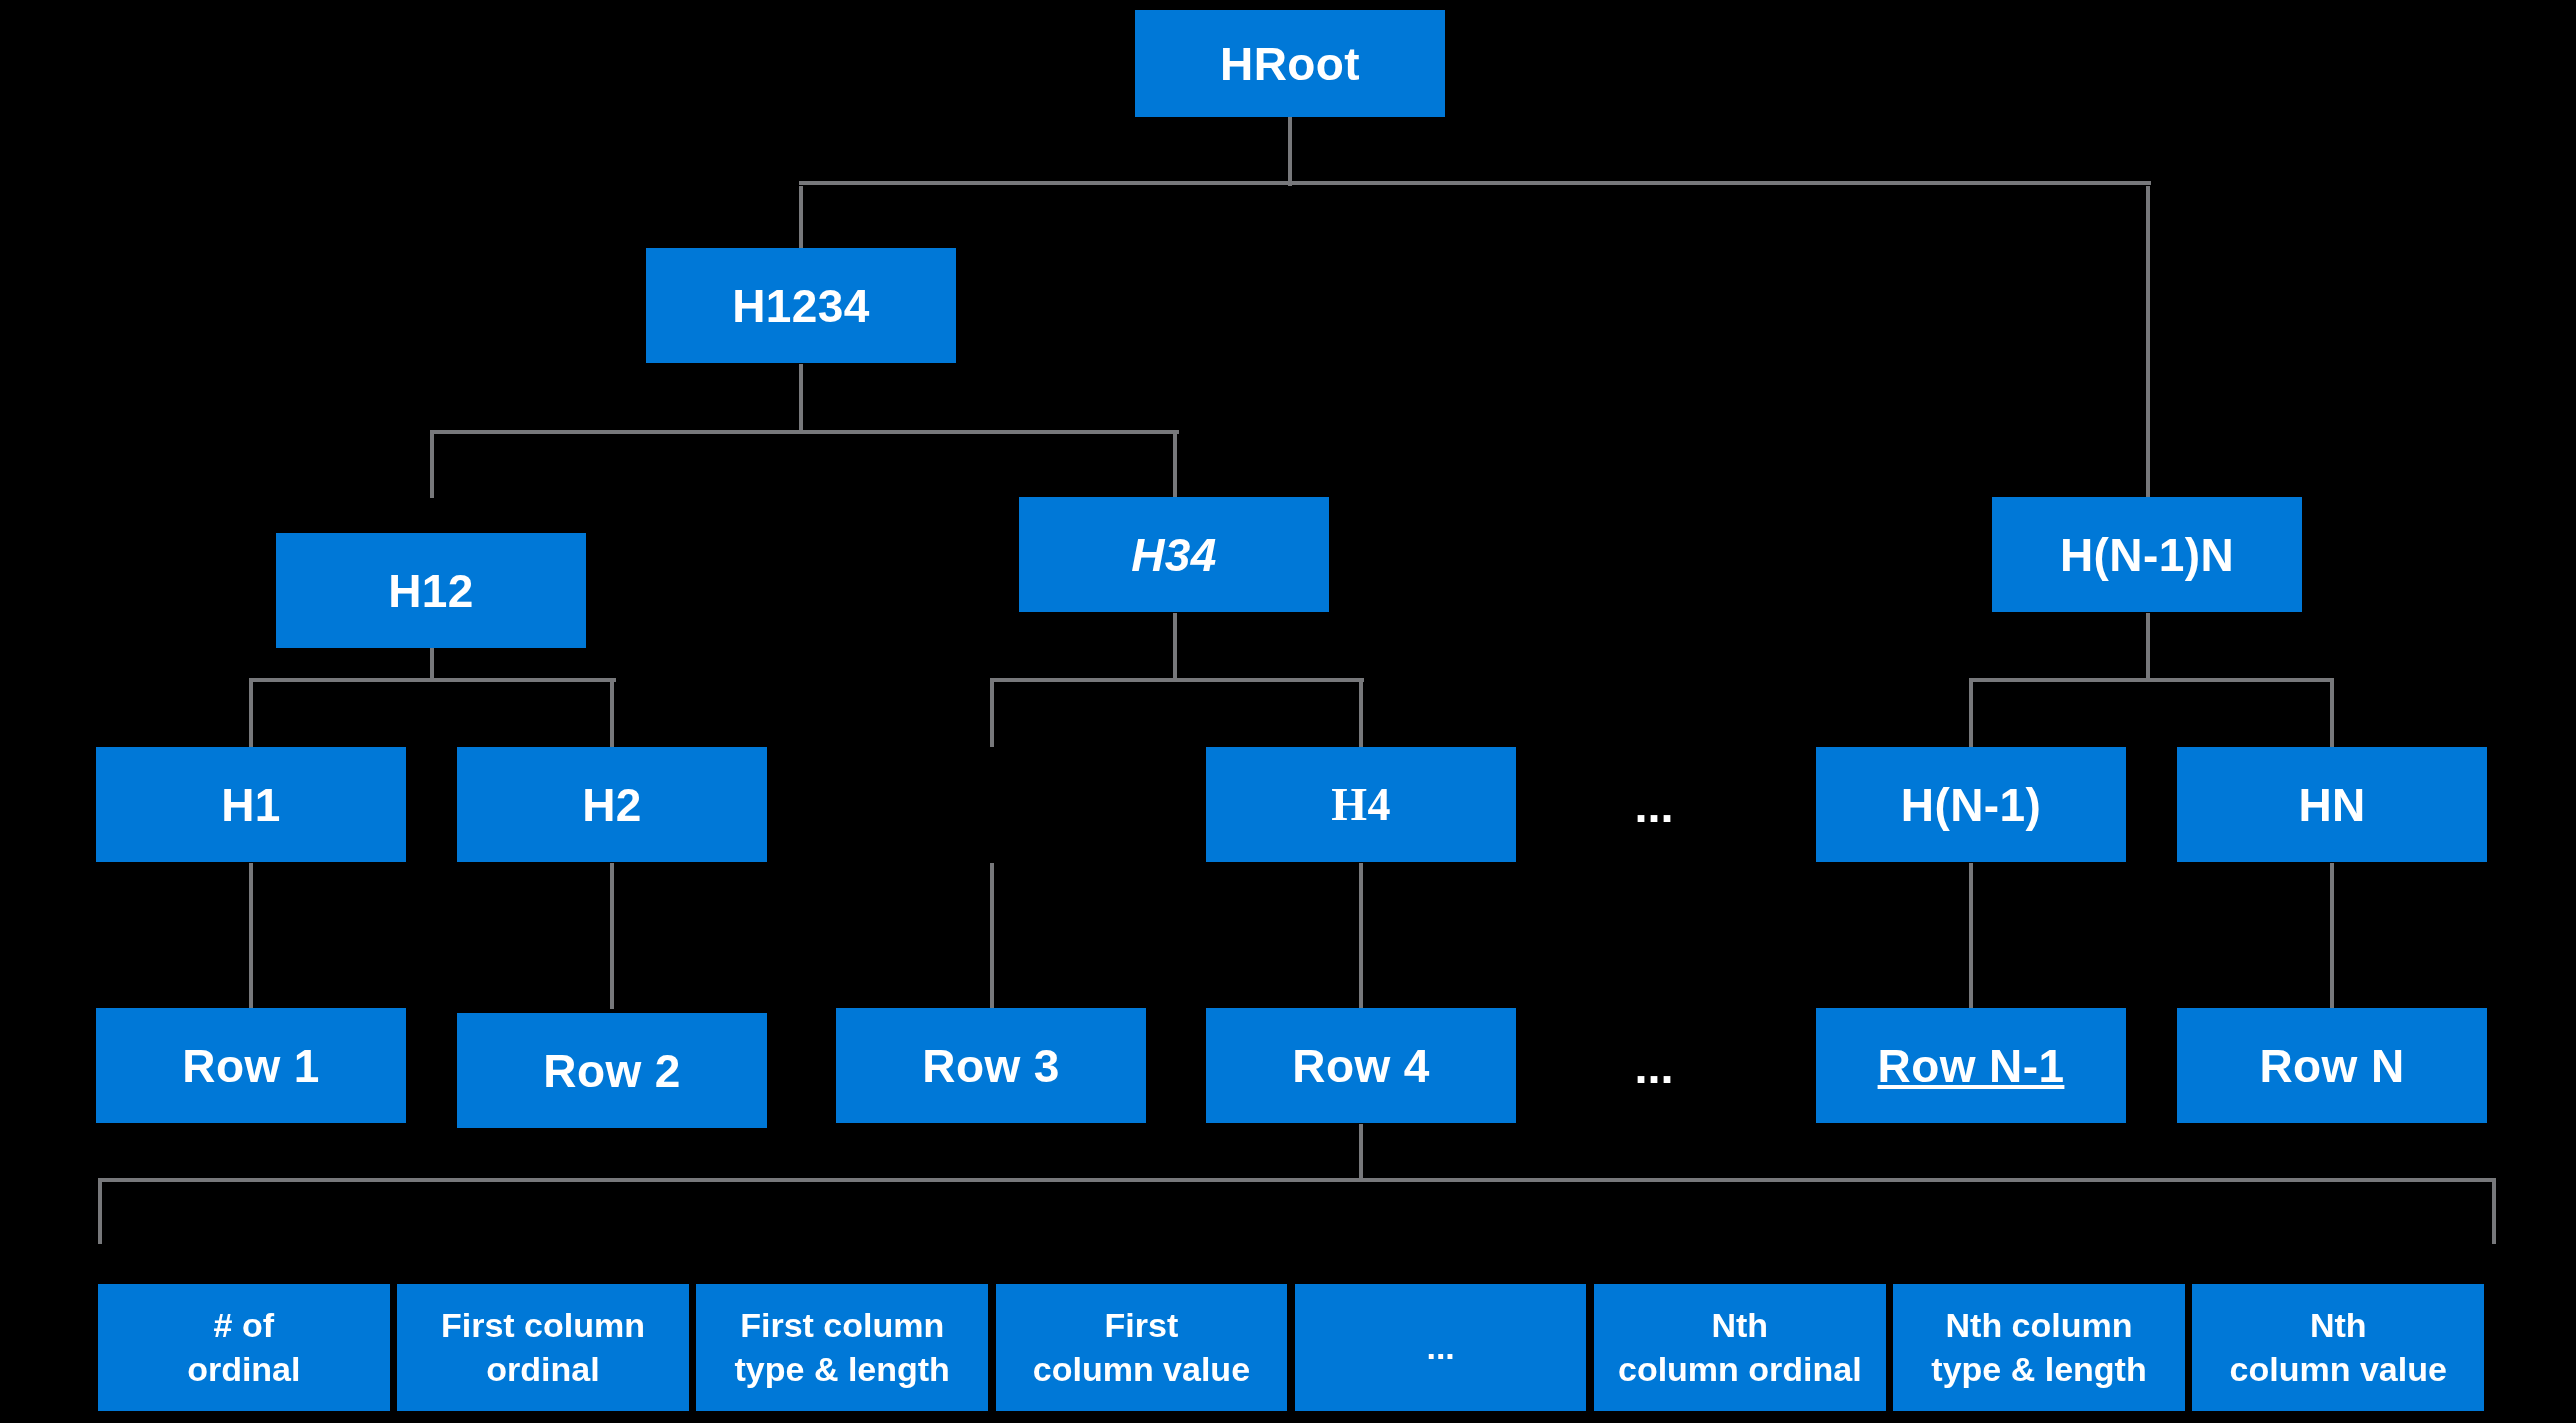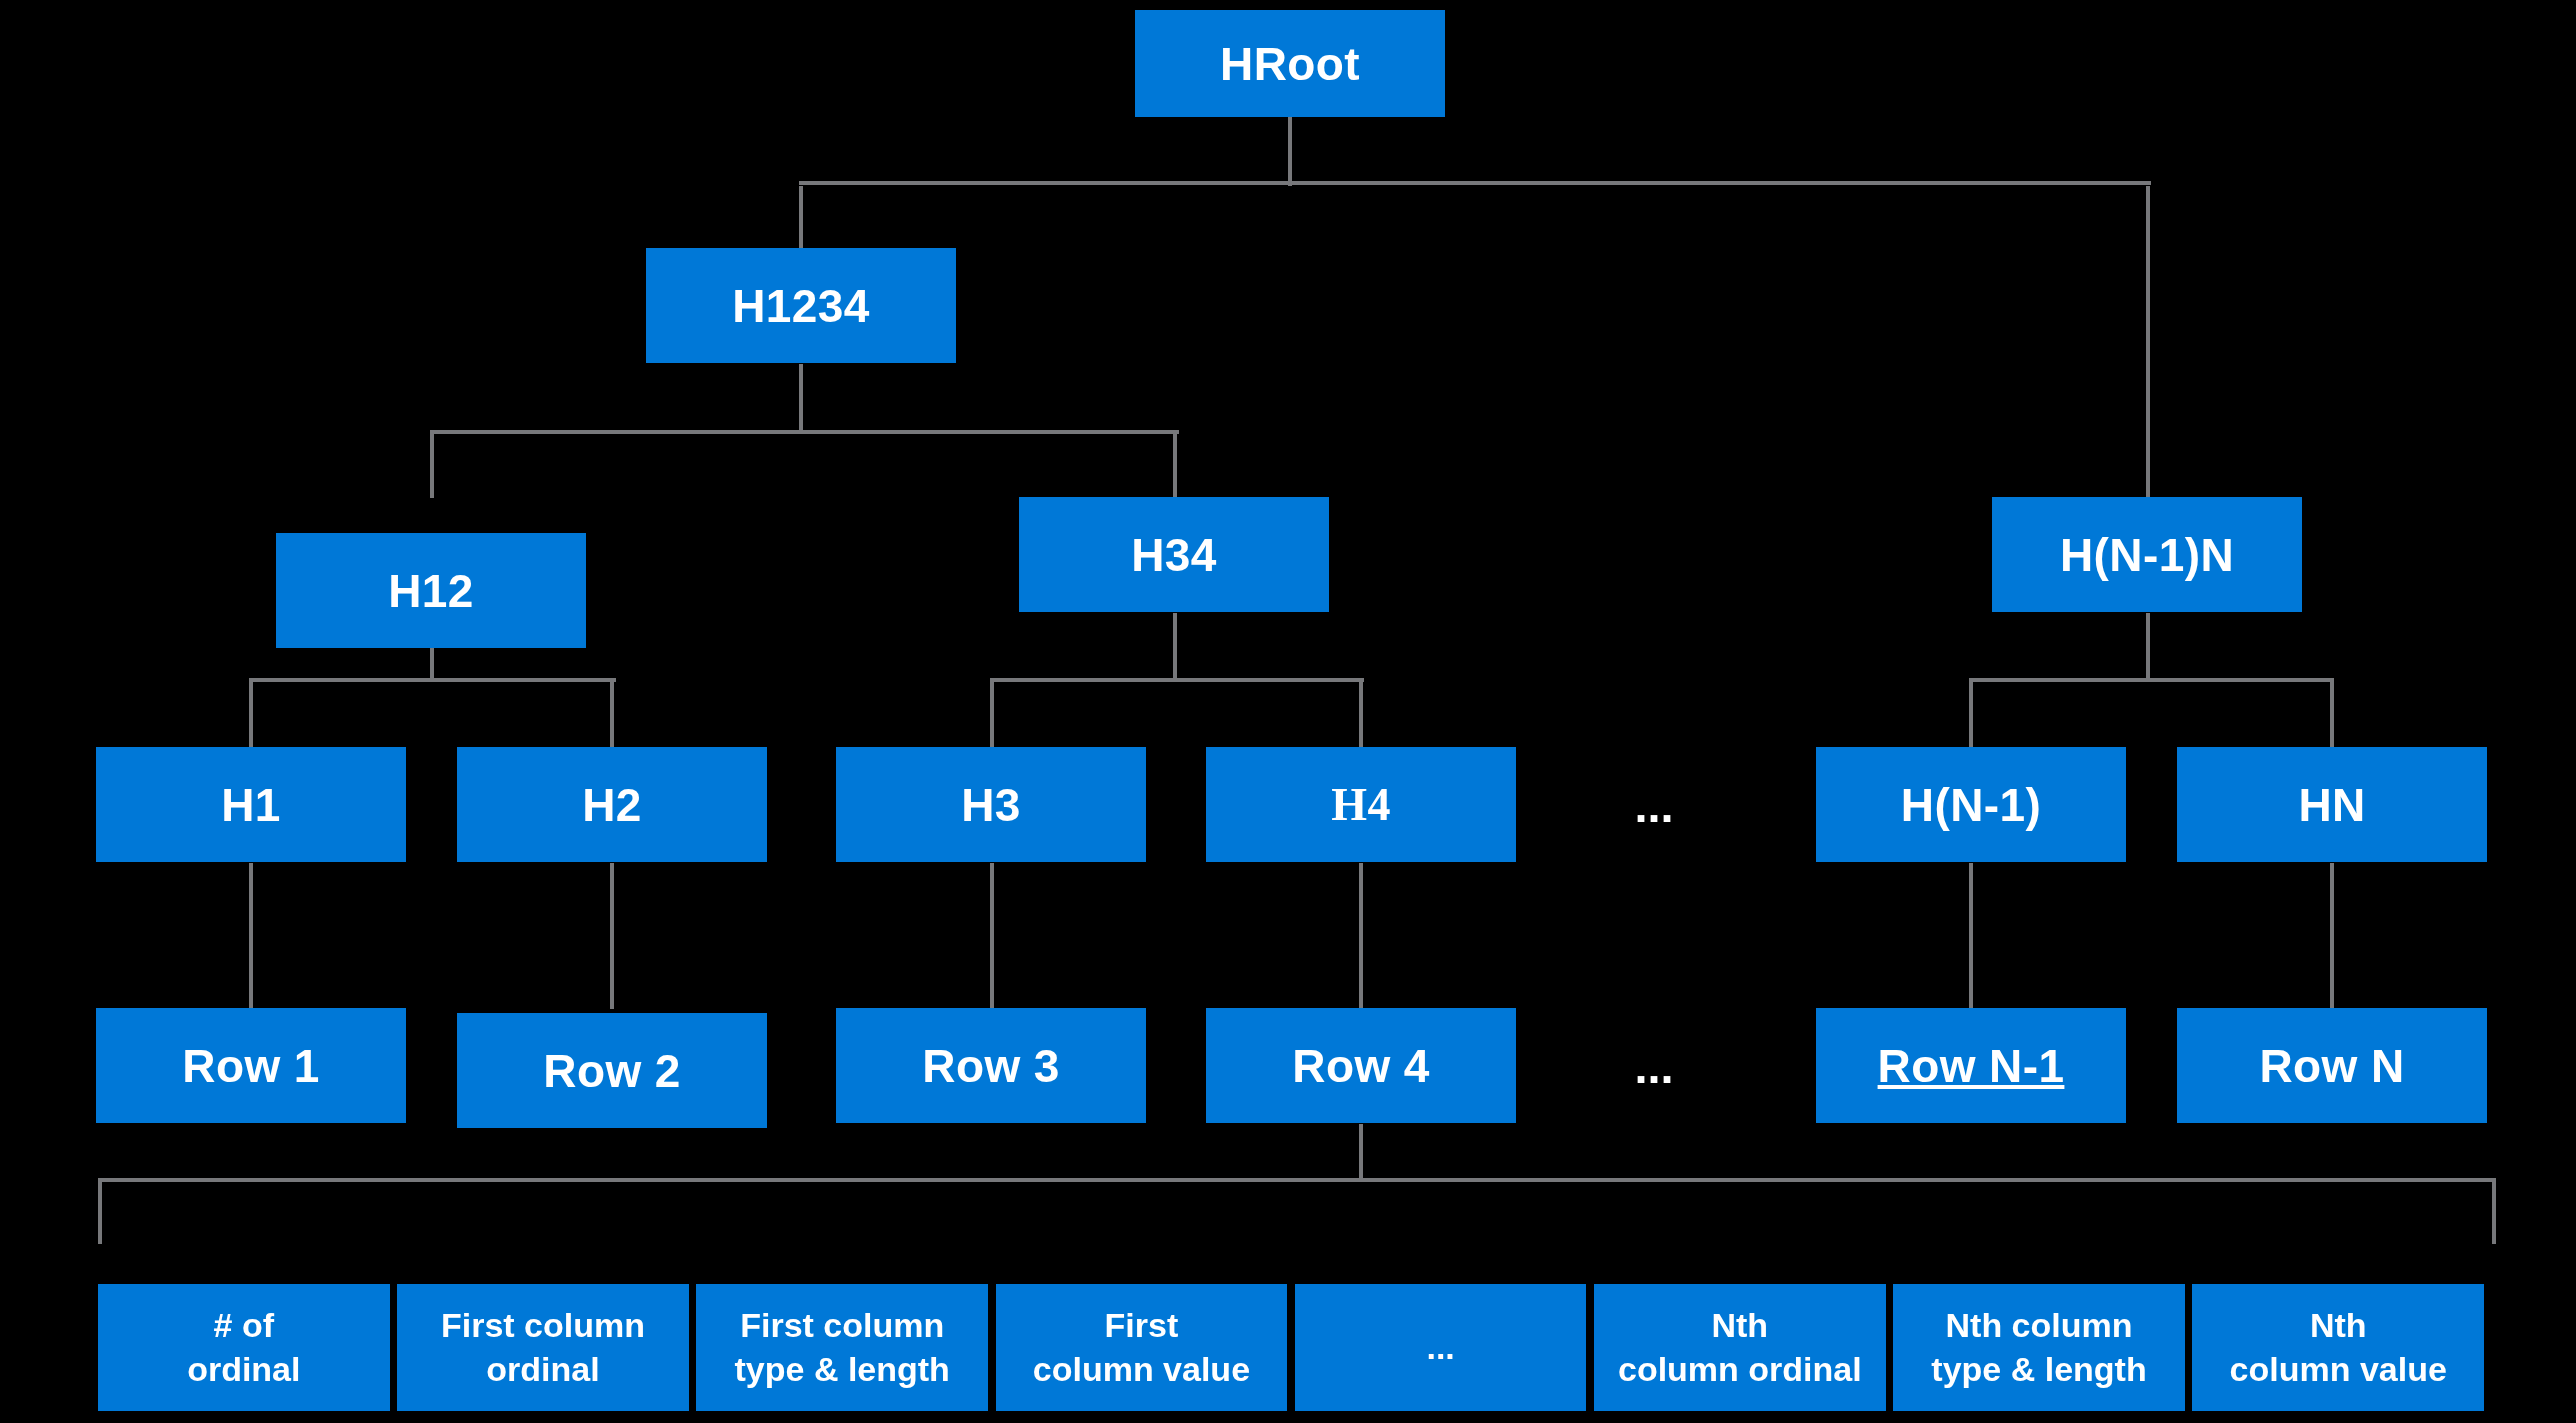--- a/index.html
+++ b/index.html
@@ -92,26 +92,25 @@
   <div class="vl" style="left:1359px; top:1124px; height:58px;"></div>
   <div class="hl" style="left:98px;  top:1178px; width:2398px;"></div>
   <div class="vl" style="left:98px;  top:1182px; height:62px;"></div>
   <div class="vl" style="left:2492px; top:1182px; height:62px;"></div>
 
   <div class="node" style="left:1135px; top:10.2px; height:107px;">HRoot</div>
 
   <div class="node" style="left:646px; top:248px;">H1234</div>
 
   <div class="node" style="left:276px;  top:497px;margin-top:36px;">H12</div>
-  <div class="node" style="left:1019px; top:497px;">H34</div>
+  <div class="node" style="left:1019px; top:497px;font-style:italic;">H34</div>
   <div class="node" style="left:1992px; top:497px;">H(N-1)N</div>
 
   <div class="node" style="left:96px;  top:747px;">H1</div>
   <div class="node" style="left:457px;  top:747px;">H2</div>
-  <div class="node" style="left:836px;  top:747px;">H3</div>
   <div class="node" style="left:1206px; top:747px;font-family:Liberation Serif, serif;">H4</div>
   <div class="ellipsis" style="left:1586px; top:763px;">...</div>
   <div class="node" style="left:1816px; top:747px;">H(N-1)</div>
   <div class="node" style="left:2177px; top:747px;">HN</div>
 
   <div class="node" style="left:96px;  top:1008px;">Row 1</div>
   <div class="node" style="left:457px;  top:1013px;">Row 2</div>
   <div class="node" style="left:836px;  top:1008px;">Row 3</div>
   <div class="node" style="left:1206px; top:1008px;">Row 4</div>
   <div class="ellipsis" style="left:1586px; top:1024px;">...</div>

